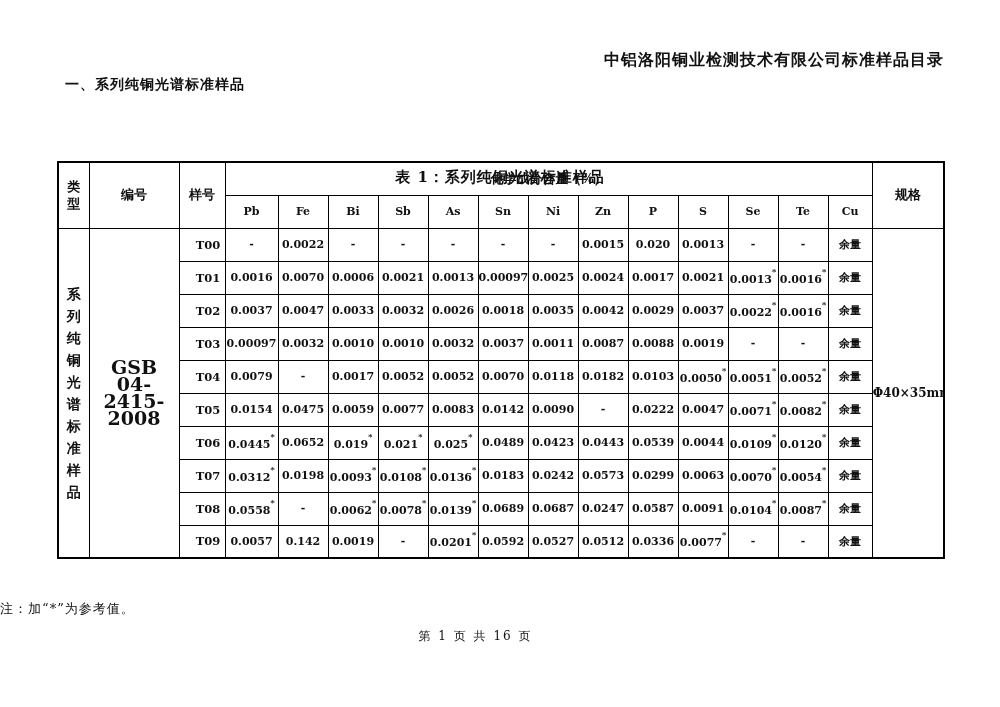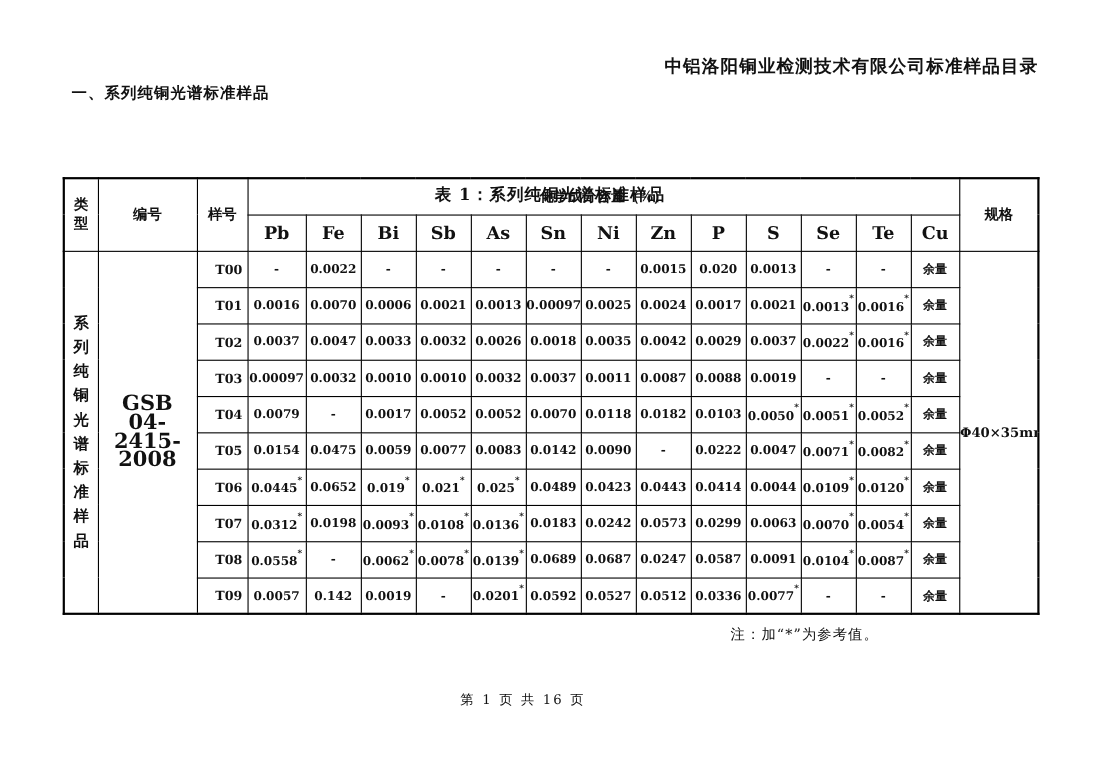--- a/index.html
+++ b/index.html
@@ -45,42 +45,42 @@
     border: 2px solid #000;
   }
   td {
     border: 1px solid #000;
     text-align: center;
     vertical-align: middle;
     font-weight: bold;
     overflow: hidden;
   }
   tr.hdr1 td { height: 33px; font-size: 13px; }
-  tr.hdr2 td { height: 33px; font-size: 16px; font-family: "DejaVu Serif", "Liberation Serif", serif; margin-left: 39px; }
+  tr.hdr2 td { height: 33px; font-size: 11px; font-family: "DejaVu Serif", "Liberation Serif", serif; margin-left: 39px; }
   tbody td { height: 33px; font-size: 11px; }
   td.cell-type-hdr { font-size: 13px; word-break: break-all; line-height: 17px; padding: 0 7px; }
   td.cell-type {
     font-size: 14px;
     word-break: break-all;
     line-height: 22px;
     padding: 0 3px;
   }
   td.cell-code { font-size: 19px; line-height: 17px; }
   td.cell-spec { font-size: 12px; }
   td.cell-sample { font-size: 11.5px; padding-left: 12px; }
   sup.ref {
     font-size: 8px;
     position: relative;
     top: -4px;
     left: 0px;
   }
   .note {
     position: absolute;
-    top: 568px; left: 0; width: 799px;
-    text-align: right;
+    top: 600px; left: 0; width: 799px;
+    text-align: left;
     font-size: 13px;
     letter-spacing: 1px;
   }
   .page-footer {
     position: absolute;
     top: 628px; left: 0; width: 951px;
     text-align: center;
     font-size: 12px;
     letter-spacing: 2px;
   }
@@ -245,21 +245,21 @@
         <tr>
           <td class="cell-sample">T06</td>
           <td>0.0445<sup class="ref">*</sup></td>
           <td>0.0652</td>
           <td>0.019<sup class="ref">*</sup></td>
           <td>0.021<sup class="ref">*</sup></td>
           <td>0.025<sup class="ref">*</sup></td>
           <td>0.0489</td>
           <td>0.0423</td>
           <td>0.0443</td>
-          <td>0.0414</td>
+          <td>0.0539</td>
           <td>0.0044</td>
           <td>0.0109<sup class="ref">*</sup></td>
           <td>0.0120<sup class="ref">*</sup></td>
           <td>余量</td>
         </tr>
         <tr>
           <td class="cell-sample">T07</td>
           <td>0.0312<sup class="ref">*</sup></td>
           <td>0.0198</td>
           <td>0.0093<sup class="ref">*</sup></td>

